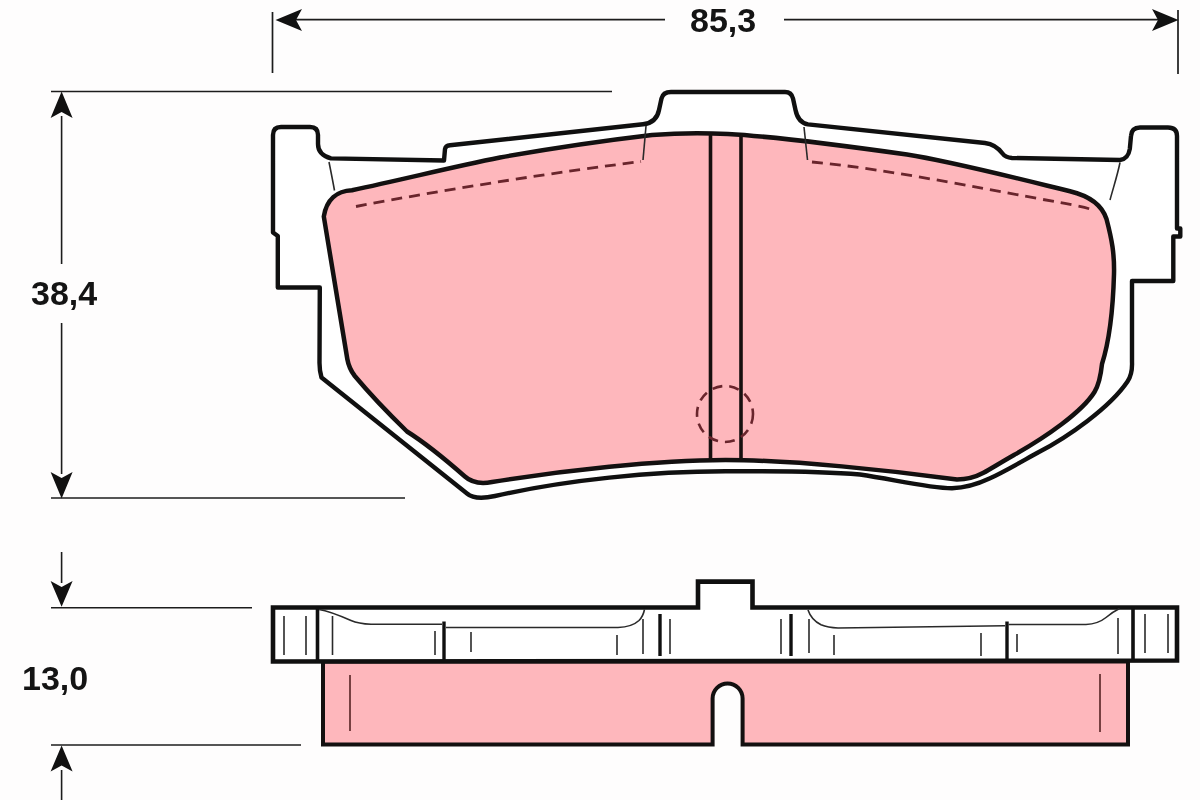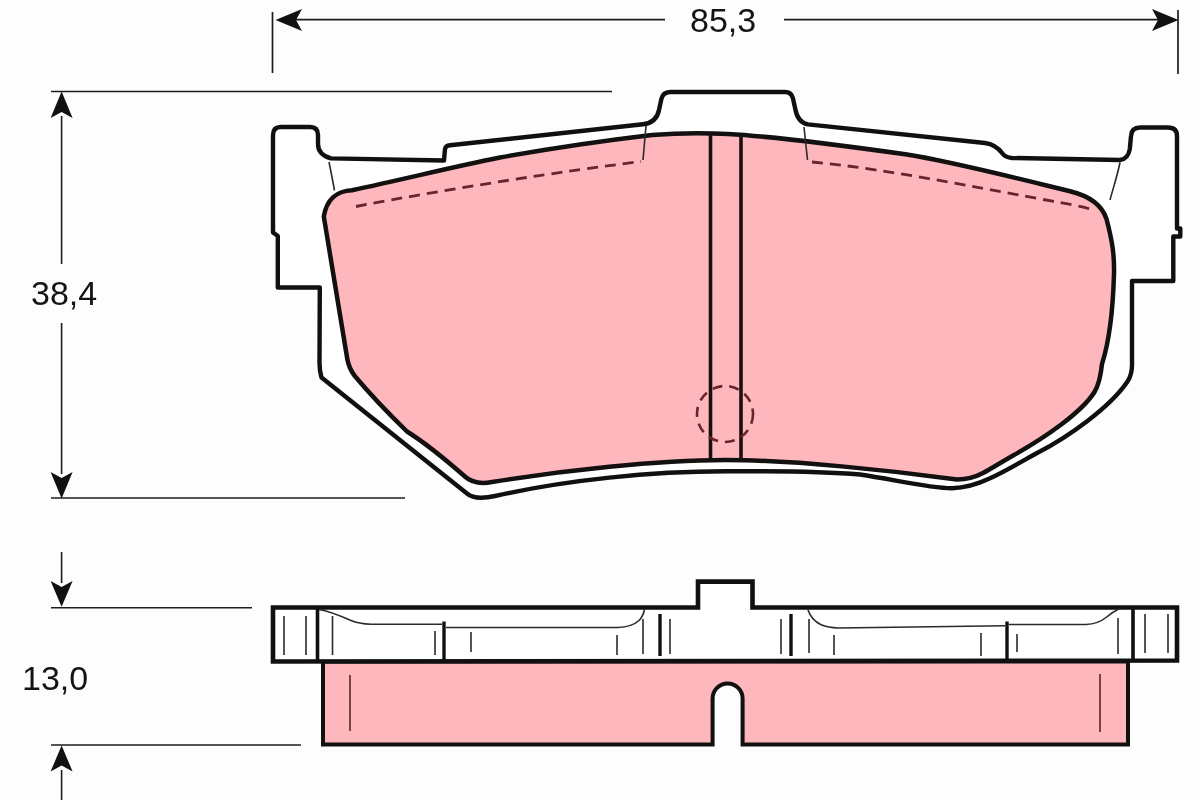--- a/index.html
+++ b/index.html
@@ -1,16 +1,16 @@
 <!DOCTYPE html>
 <html><head>
 <meta charset="utf-8">
 <style>
   html,body{margin:0;padding:0;background:#fff;}
-  .page{width:1200px;height:800px;position:relative;background:#fff;overflow:hidden;}
+  .page{width:1200px;height:800px;position:relative;background:#fff;overflow:hidden;font-weight:bold;}
   svg{display:block;}
   text{font-family:"Liberation Sans", sans-serif;fill:#141414;}
 </style>
 </head>
 <body>
 
 <div class="page">
 <svg width="1200" height="800" viewBox="0 0 1200 800">
 
   <rect x="0" y="0" width="1200" height="800" fill="#fefdfd"></rect>

